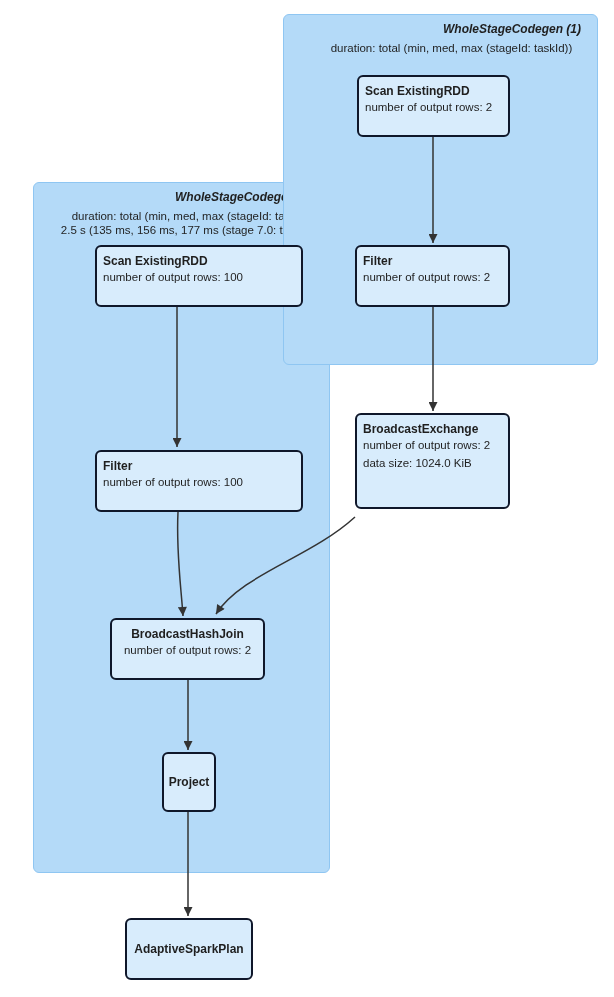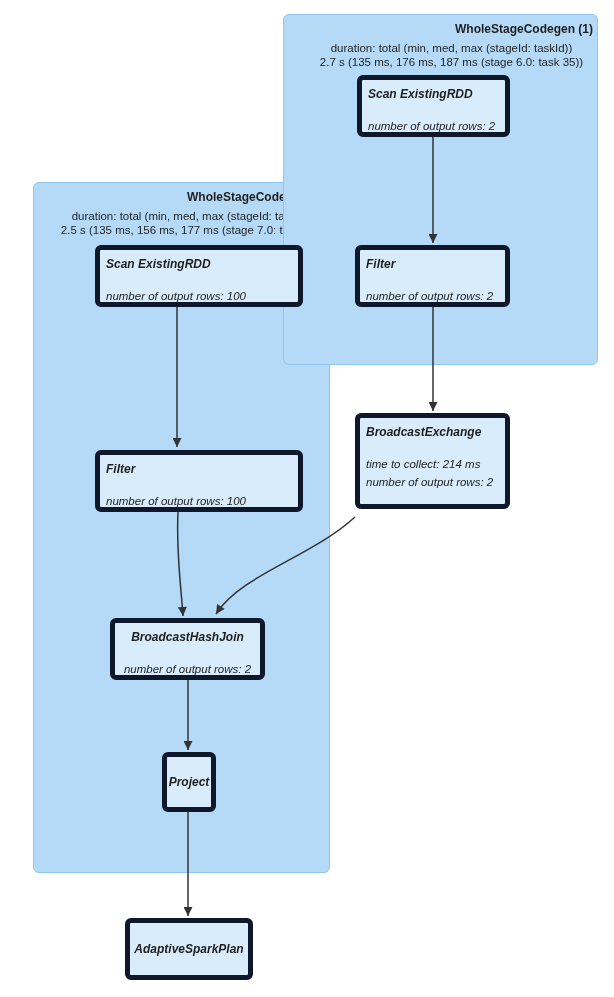--- a/index.html
+++ b/index.html
@@ -21,52 +21,52 @@
     background: #b4daf8;
     border: 1.5px solid #8fc6f2;
     border-radius: 6px;
     box-sizing: border-box;
   }
   .cluster-title {
     font-weight: bold;
     font-size: 12px;
     line-height: 14px;
     text-align: right;
-    padding: 7px 4px 0 0;
+    padding: 7px 16px 0 0;
     white-space: nowrap;
     overflow: visible;
+    font-style: italic;
   }
   .cluster-duration {
     margin-top: 6px;
     padding-left: 22px;
     text-align: center;
     font-size: 11.5px;
     line-height: 13.5px;
     white-space: nowrap;
     overflow: visible;
   }
   .node {
     position: absolute;
     background: #d8ecfc;
-    border: 5px solid #0f172a;
+    border: 2px solid #0f172a;
     border-radius: 6px;
     box-sizing: border-box;
     padding: 6px 6px;
     z-index: 3;
     overflow: visible;
-    font-style: italic;
   }
   .node-title {
     font-weight: bold;
     font-size: 12px;
     line-height: 16px;
     white-space: nowrap;
   }
   .node-metrics {
-    margin-top: 16px;
+    margin-top: 0;
   }
   .node-metric {
     font-size: 11.5px;
     line-height: 17.5px;
     white-space: nowrap;
   }
   .node.centered {
     display: flex;
     align-items: center;
     justify-content: center;
@@ -92,43 +92,42 @@
     <div class="cluster-duration">
       <div>duration: total (min, med, max (stageId: taskId))</div>
       <div>2.5 s (135 ms, 156 ms, 177 ms (stage 7.0: task 36))</div>
     </div>
   </div>
 
   <div class="cluster z2" style="left:283px; top:14px; width:315px; height:351px;">
     <div class="cluster-title">WholeStageCodegen (1)</div>
     <div class="cluster-duration">
       <div>duration: total (min, med, max (stageId: taskId))</div>
-      <div>2.7 s (135 ms, 176 ms, 187 ms (stage 6.0: task 35))</div>
     </div>
   </div>
 
   <div class="node" style="left:357px; top:75px; width:153px; height:62px;">
     <div class="node-title">Scan ExistingRDD</div>
     <div class="node-metrics">
       <div class="node-metric">number of output rows: 2</div>
     </div>
   </div>
 
   <div class="node" style="left:355px; top:245px; width:155px; height:62px;">
     <div class="node-title">Filter</div>
     <div class="node-metrics">
       <div class="node-metric">number of output rows: 2</div>
     </div>
   </div>
 
   <div class="node" style="left:355px; top:413px; width:155px; height:96px;">
     <div class="node-title">BroadcastExchange</div>
     <div class="node-metrics">
-      <div class="node-metric">time to collect: 214 ms</div>
       <div class="node-metric">number of output rows: 2</div>
+      <div class="node-metric">data size: 1024.0 KiB</div>
     </div>
   </div>
 
   <div class="node" style="left:95px; top:245px; width:208px; height:62px;">
     <div class="node-title">Scan ExistingRDD</div>
     <div class="node-metrics">
       <div class="node-metric">number of output rows: 100</div>
     </div>
   </div>
 

